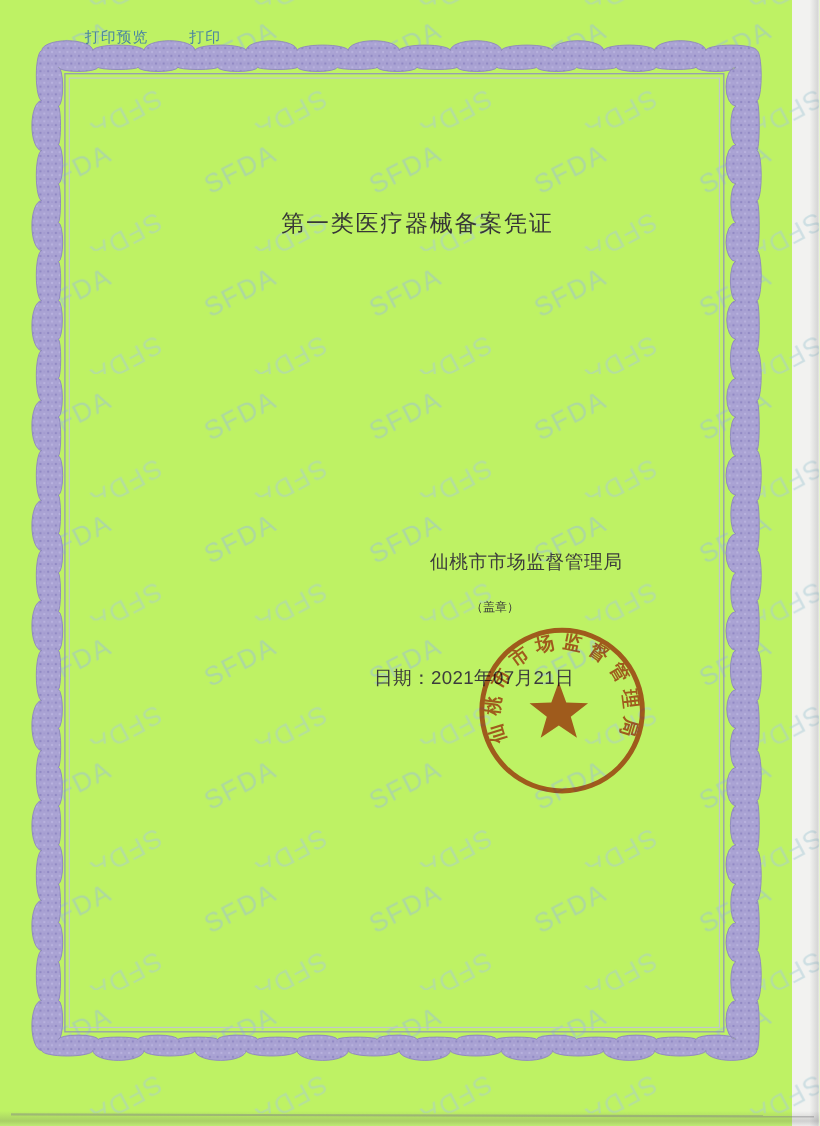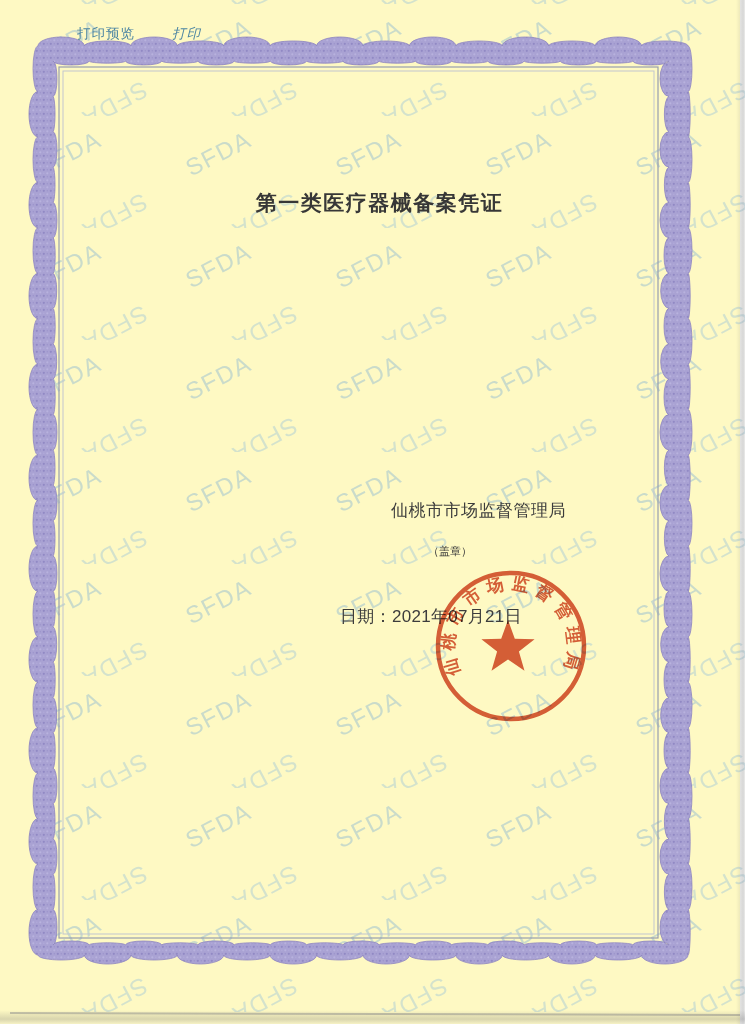--- a/index.html
+++ b/index.html
@@ -4,40 +4,39 @@
 <style>
   html,body{margin:0;padding:0;}
   body{
     width:745px;height:1024px;overflow:hidden;
     background:#f2f2f0;
     font-family:"Liberation Sans","DejaVu Sans",sans-serif;
     position:relative;
   }
   .page{
     position:absolute;left:0;top:0;width:720px;height:1024px;
-    background:#fef9c3;
-    padding-left:20px;
+    background:#bef264;
   }
   .layer{position:absolute;left:0;top:0;width:745px;height:1024px;}
   .wm-layer{z-index:1;pointer-events:none;}
   .border-layer{z-index:2;pointer-events:none;}
   .content{z-index:3;}
   .seal-layer{z-index:4;pointer-events:none;opacity:.88;mix-blend-mode:multiply;}
   .edges{z-index:5;pointer-events:none;}
 
   .lnk{
     position:absolute;top:25px;font-size:13.5px;color:#4a84a2;
     text-decoration:none;cursor:pointer;z-index:6;letter-spacing:1px;
   }
   .lnk-preview{left:77px;}
-  .lnk-print{left:172px;font-style:italic;}
+  .lnk-print{left:172px;}
 
   .title{
     position:absolute;left:77px;top:189px;width:605px;
-    text-align:center;font-size:21px;font-weight:700;color:#373737;
+    text-align:center;font-size:21px;font-weight:400;color:#373737;
     letter-spacing:1.5px;margin:0;
   }
   .addressee{
     position:absolute;left:106px;top:265px;
     font-size:17.5px;color:#3c3c3c;letter-spacing:0.5px;
   }
   .body-text{
     position:absolute;left:96px;top:320px;width:516px;
     font-size:17.5px;color:#3c3c3c;line-height:33.5px;
     text-indent:2em;text-align:justify;letter-spacing:0.4px;

